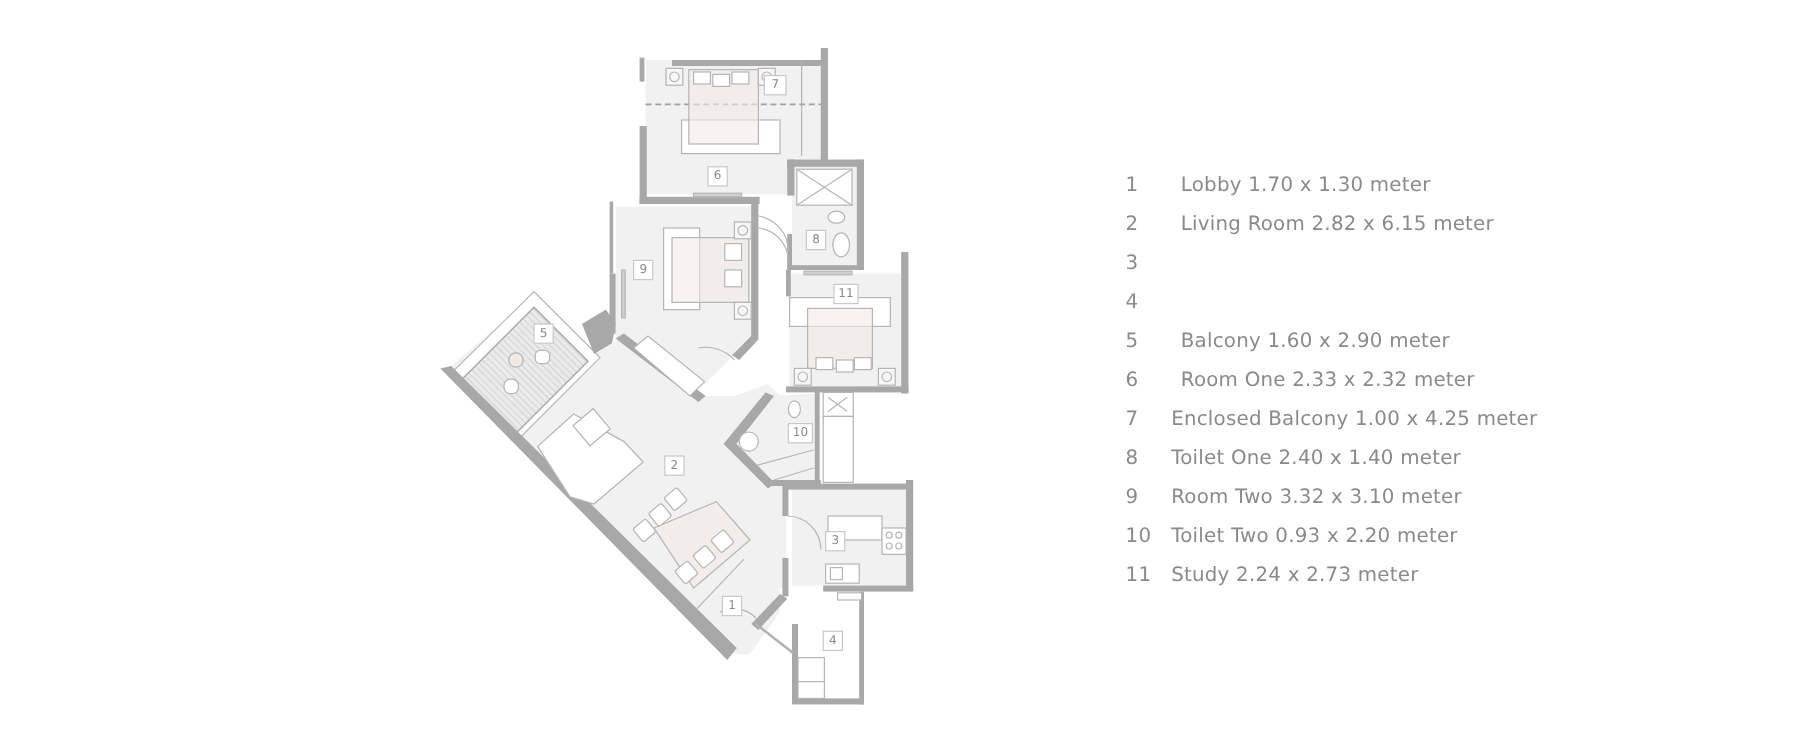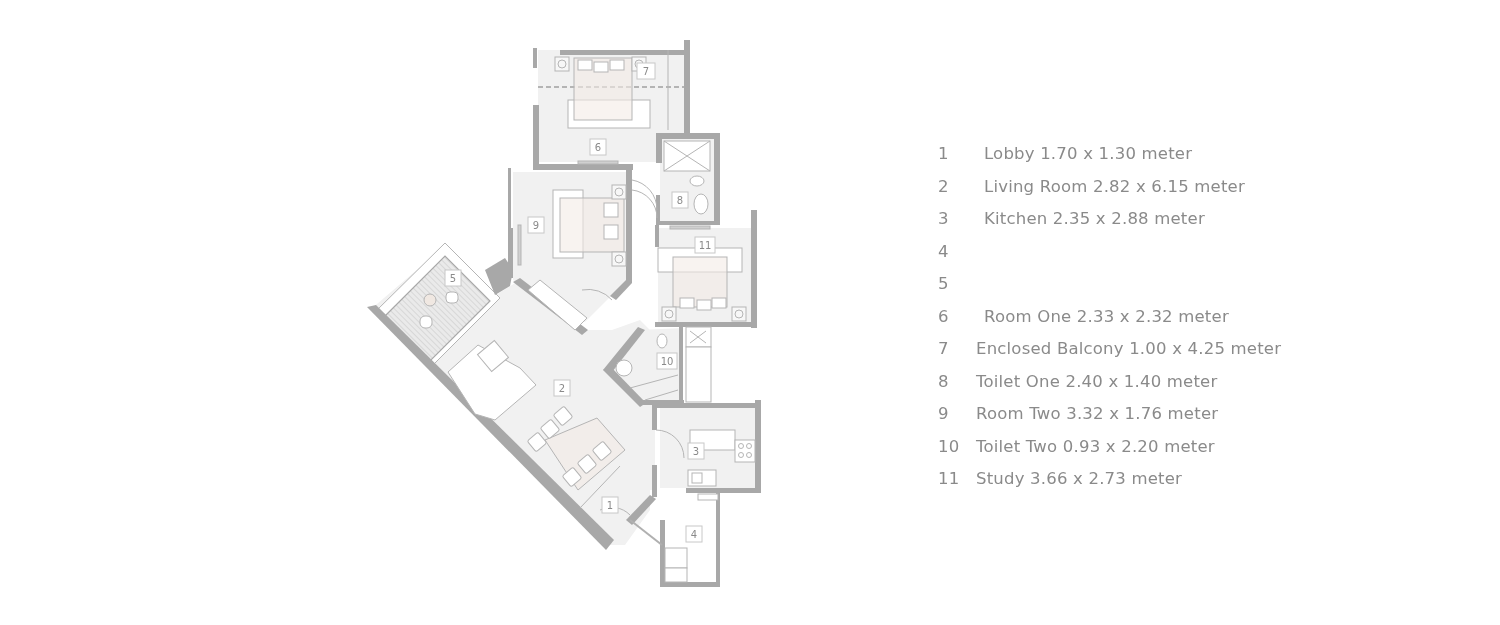--- a/index.html
+++ b/index.html
@@ -225,45 +225,45 @@
   <div class="legend-row">
     <span class="legend-num">1</span>
     <span class="legend-label">Lobby 1.70 x 1.30 meter</span>
   </div>
   <div class="legend-row">
     <span class="legend-num">2</span>
     <span class="legend-label">Living Room 2.82 x 6.15 meter</span>
   </div>
   <div class="legend-row">
     <span class="legend-num">3</span>
-    <span class="legend-label">Kitchen 2.35 x 2.88 meter</span>
   </div>
   <div class="legend-row">
     <span class="legend-num">4</span>
   </div>
   <div class="legend-row">
     <span class="legend-num">5</span>
+    <span class="legend-label">Balcony 1.60 x 2.90 meter</span>
   </div>
   <div class="legend-row">
     <span class="legend-num">6</span>
     <span class="legend-label">Room One 2.33 x 2.32 meter</span>
   </div>
   <div class="legend-row indent">
     <span class="legend-num">7</span>
     <span class="legend-label">Enclosed Balcony 1.00 x 4.25 meter</span>
   </div>
   <div class="legend-row indent">
     <span class="legend-num">8</span>
     <span class="legend-label">Toilet One 2.40 x 1.40 meter</span>
   </div>
   <div class="legend-row indent">
     <span class="legend-num">9</span>
-    <span class="legend-label">Room Two 3.32 x 1.76 meter</span>
+    <span class="legend-label">Room Two 3.32 x 3.10 meter</span>
   </div>
   <div class="legend-row indent">
     <span class="legend-num">10</span>
     <span class="legend-label">Toilet Two 0.93 x 2.20 meter</span>
   </div>
   <div class="legend-row indent">
     <span class="legend-num">11</span>
-    <span class="legend-label">Study 3.66 x 2.73 meter</span>
+    <span class="legend-label">Study 2.24 x 2.73 meter</span>
   </div>
 </div>
 
 </body></html>

